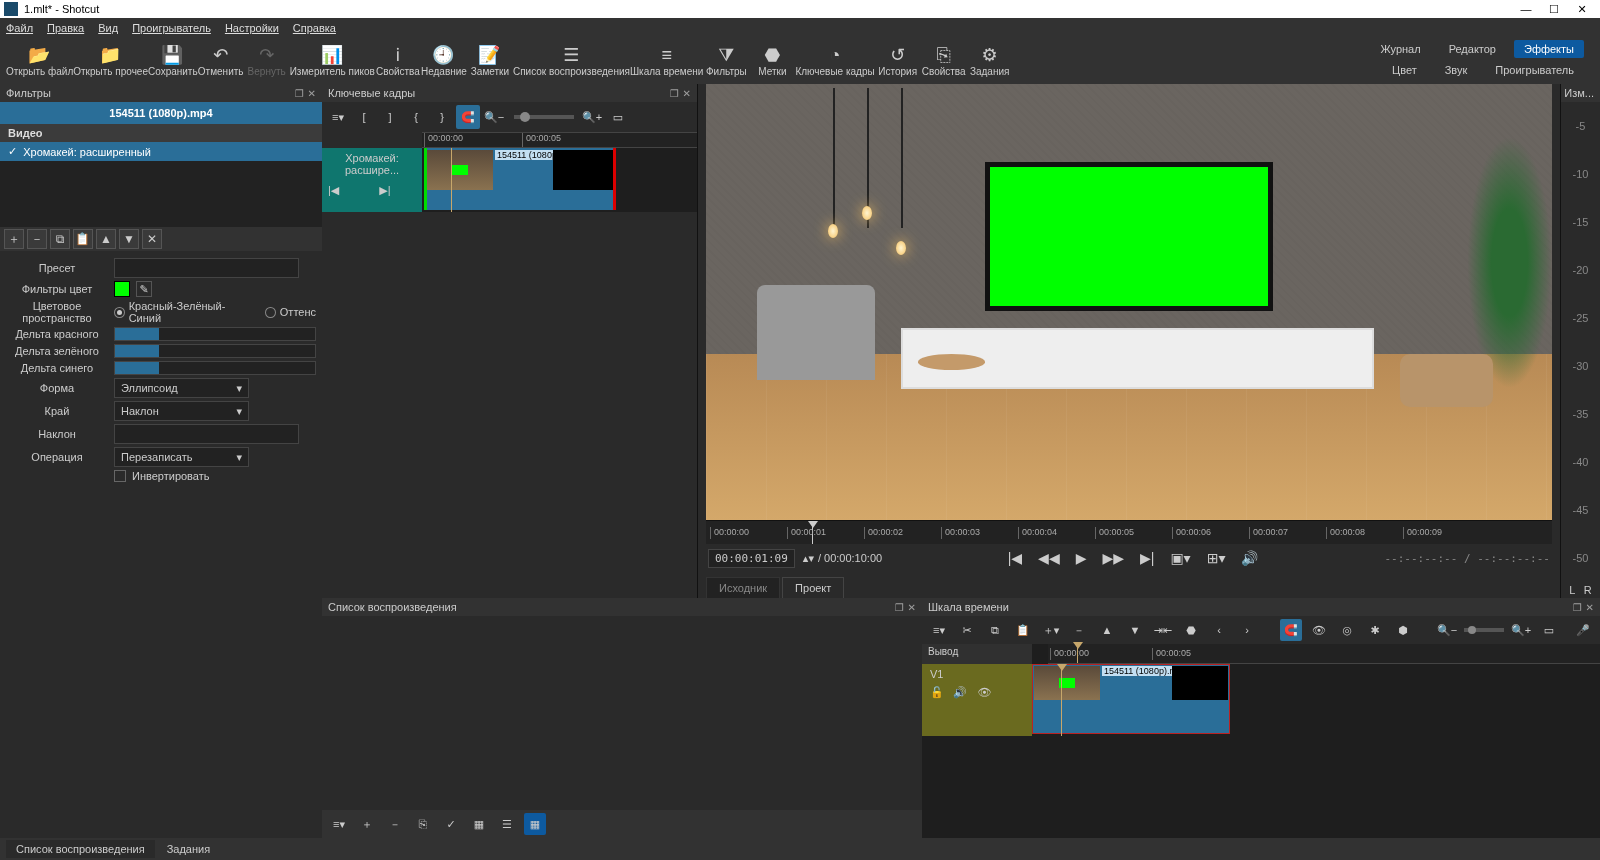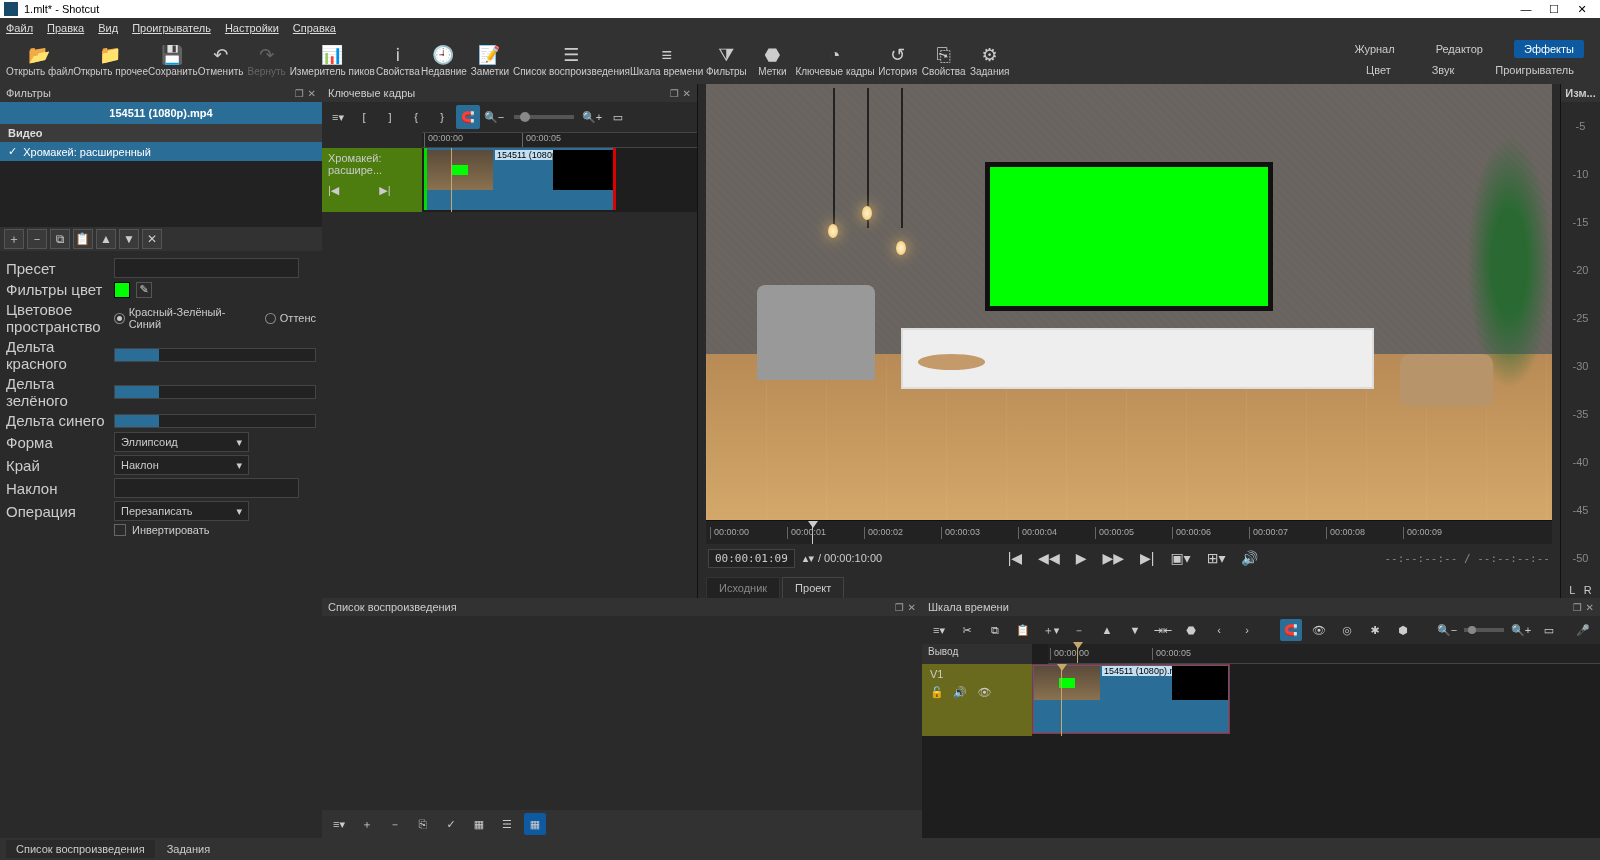--- a/index.html
+++ b/index.html
@@ -12,38 +12,38 @@
 .menubar { height: 20px; background: #323232; display: flex; align-items: center; padding: 0 6px; }
 .menubar span { margin-right: 14px; cursor: pointer; color: #ddd; }
 .menubar span u { text-decoration: underline; }
 .toolbar { height: 46px; background: #323232; display: flex; align-items: center; padding: 0 6px; }
 .tool-btn { display: flex; flex-direction: column; align-items: center; justify-content: center; min-width: 46px; height: 44px; cursor: pointer; color: #ccc; }
 .tool-btn .icon { font-size: 18px; line-height: 1; margin-bottom: 2px; }
 .tool-btn .lbl { font-size: 10px; white-space: nowrap; }
 .tool-btn.disabled { color: #666; }
 .toolbar .spacer { flex: 1; }
 .rt-block { display: flex; flex-direction: column; align-items: flex-end; padding-right: 10px; }
-.rt-row { display: flex; align-items: flex-end; margin-bottom: 3px; gap: 13px; }
+.rt-row { display: flex; align-items: flex-end; margin-bottom: 3px; }
 .rt-btn { padding: 3px 10px; margin-left: 8px; border-radius: 2px; cursor: pointer; }
 .rt-btn.active { background: #0d5aa0; color: #fff; }
 .main { flex: 1; display: flex; min-height: 0; }
 .left-col { width: 322px; display: flex; flex-direction: column; background: #2a2a2a; }
 .panel-hdr { height: 18px; background: #323232; display: flex; align-items: center; padding: 0 6px; font-size: 11px; color: #ccc; }
 .panel-hdr .gap { flex: 1; }
 .panel-hdr .ctl { margin-left: 4px; cursor: pointer; opacity: .7; font-size: 10px; }
 .clip-name { height: 22px; background: #2a6e98; color: #fff; display: flex; align-items: center; justify-content: center; font-weight: 600; font-size: 11px; }
 .cat-hdr { background: #3b3b3b; padding: 3px 8px; font-weight: 600; color: #ddd; }
 .filter-item { background: #2a6e98; padding: 3px 8px; color: #fff; display: flex; align-items: center; }
 .filter-item .chk { margin-right: 6px; }
 .filter-list { flex: 0 0 85px; background: #222; overflow: auto; }
 .filter-ops { height: 24px; background: #323232; display: flex; align-items: center; padding: 0 4px; }
 .filter-ops .op { width: 20px; height: 20px; display: flex; align-items: center; justify-content: center; border: 1px solid #555; margin-right: 3px; cursor: pointer; font-size: 12px; background: #3a3a3a; }
 .props { flex: 1; background: #2a2a2a; padding: 4px 6px; overflow: auto; }
 .prop-row { display: flex; align-items: center; margin: 3px 0; }
-.prop-lbl { width: 108px; text-align: left; padding-right: 6px; font-size: 15px; color: #ccc; }
+.prop-lbl { width: 108px; text-align: center; padding-right: 6px; font-size: 11px; color: #ccc; }
 .prop-val { flex: 1; display: flex; align-items: center; }
 .swatch { width: 16px; height: 16px; background: #0f0; border: 1px solid #000; margin-right: 6px; }
 .picker { width: 16px; height: 16px; display: flex; align-items: center; justify-content: center; border: 1px solid #555; cursor: pointer; }
 .radio { width: 11px; height: 11px; border: 1px solid #888; border-radius: 50%; margin-right: 4px; display: inline-flex; align-items: center; justify-content: center; }
 .radio.on::after { content:''; width:5px; height:5px; background:#ccc; border-radius:50%; }
 .slider-track { height: 14px; flex:1; background: #222; border: 1px solid #444; position: relative; }
 .slider-fill { height: 100%; background: #2a6e98; }
 .dropdown { height: 20px; background: #222; border: 1px solid #444; flex: 1; padding: 0 6px; display: flex; align-items: center; justify-content: space-between; max-width: 135px; }
 .textin { height: 20px; background: #222; border: 1px solid #444; flex: 1; max-width: 185px; }
 .chkbox { width: 12px; height: 12px; border: 1px solid #666; margin-right: 6px; }
@@ -51,21 +51,21 @@
 .top-row { flex: 1; display: flex; min-height: 0; }
 .kf-panel { width: 376px; display: flex; flex-direction: column; background: #2a2a2a; border-right: 1px solid #111; }
 .kf-tools { height: 30px; display: flex; align-items: center; padding: 0 4px; background: #2a2a2a; }
 .kf-tools .kbtn { width: 24px; height: 24px; display: flex; align-items: center; justify-content: center; cursor: pointer; margin-right: 2px; border-radius: 2px; }
 .kf-tools .kbtn.active { background: #2a6e98; }
 .kf-tools .zoom-sl { width: 60px; height: 4px; background: #555; margin: 0 6px; position: relative; }
 .kf-tools .zoom-sl::after { content:''; position:absolute; width:10px; height:10px; background:#888; border-radius:50%; top:-3px; left:6px; }
 .kf-ruler { height: 16px; background: #222; position: relative; margin-left: 100px; border-top:1px solid #444; border-bottom:1px solid #444;}
 .kf-ruler .tick { position: absolute; top: 0; height: 100%; border-left: 1px solid #666; padding-left: 3px; font-size: 9px; color: #aaa; }
 .kf-track { display: flex; height: 64px; background: #1e1e1e; }
-.kf-track-lbl { width: 100px; padding: 4px 6px; background: #4d7c0f; font-size: 10px; overflow: hidden; }
+.kf-track-lbl { width: 100px; padding: 4px 6px; background: #0f766e; font-size: 10px; overflow: hidden; text-align: center; }
 .kf-track-nav { display:flex; margin-top:8px; gap:40px; }
 .kf-clip { flex: 1; position: relative; }
 .kf-clip-inner { position:absolute; left:2px; top:0; width:192px; height:62px; background:#2a6e98; border-left:3px solid #0d0; border-right:3px solid #d00; }
 .kf-thumb { position:absolute; top:2px; left:0; width:66px; height:40px; background:linear-gradient(#5a4a3a,#8a7250); display:flex; align-items:center; justify-content:center; }
 .kf-thumb .gs { width:16px; height:10px; background:#0f0; }
 .kf-cliplabel { position:absolute; top:2px; left:68px; background:#c3dff2; color:#000; font-size:9px; padding:0 2px; }
 .kf-playhead { position:absolute; left:29px; top:0; bottom:0; width:1px; background:#c7a76b; }
 .preview-panel { flex: 1; display: flex; flex-direction: column; background: #2a2a2a; position:relative; }
 .preview-img { flex: 1; background: #1a1a1a; margin:0 8px; position: relative; overflow: hidden; }
 .room { position:absolute; inset:0; background: linear-gradient(to bottom, #6a6560 0%, #6a6560 62%, #a07840 62%, #c89860 100%); }
@@ -446,21 +446,21 @@
           </div>
           <span class="right-tc">--:--:--:-- /     --:--:--:--</span>
         </div>
         <div class="prev-tabs">
           <div class="prev-tab off">Исходник</div>
           <div class="prev-tab">Проект</div>
         </div>
       </div>
 
       <div class="right-strip">
-        <div class="panel-hdr" style="justify-content:center;font-weight:bold;">
+        <div class="panel-hdr" style="justify-content:flex-end;">
             <span>Изм...</span>
           </div>
         <div class="scale" id="meter-scale">
             <div>-5</div>
             <div>-10</div>
             <div>-15</div>
             <div>-20</div>
             <div>-25</div>
             <div>-30</div>
             <div>-35</div>

